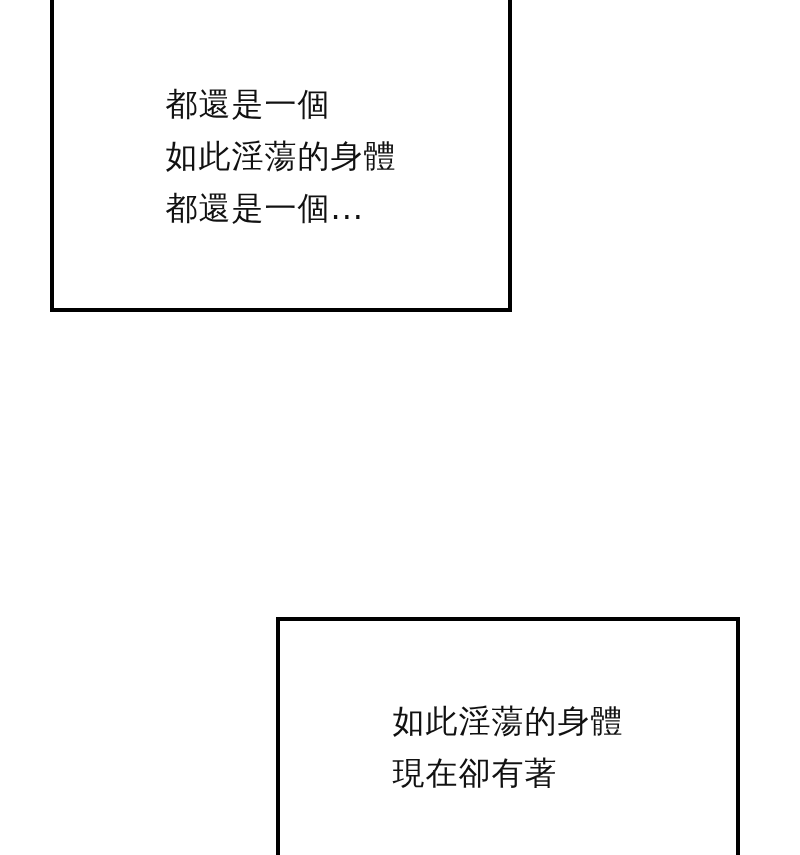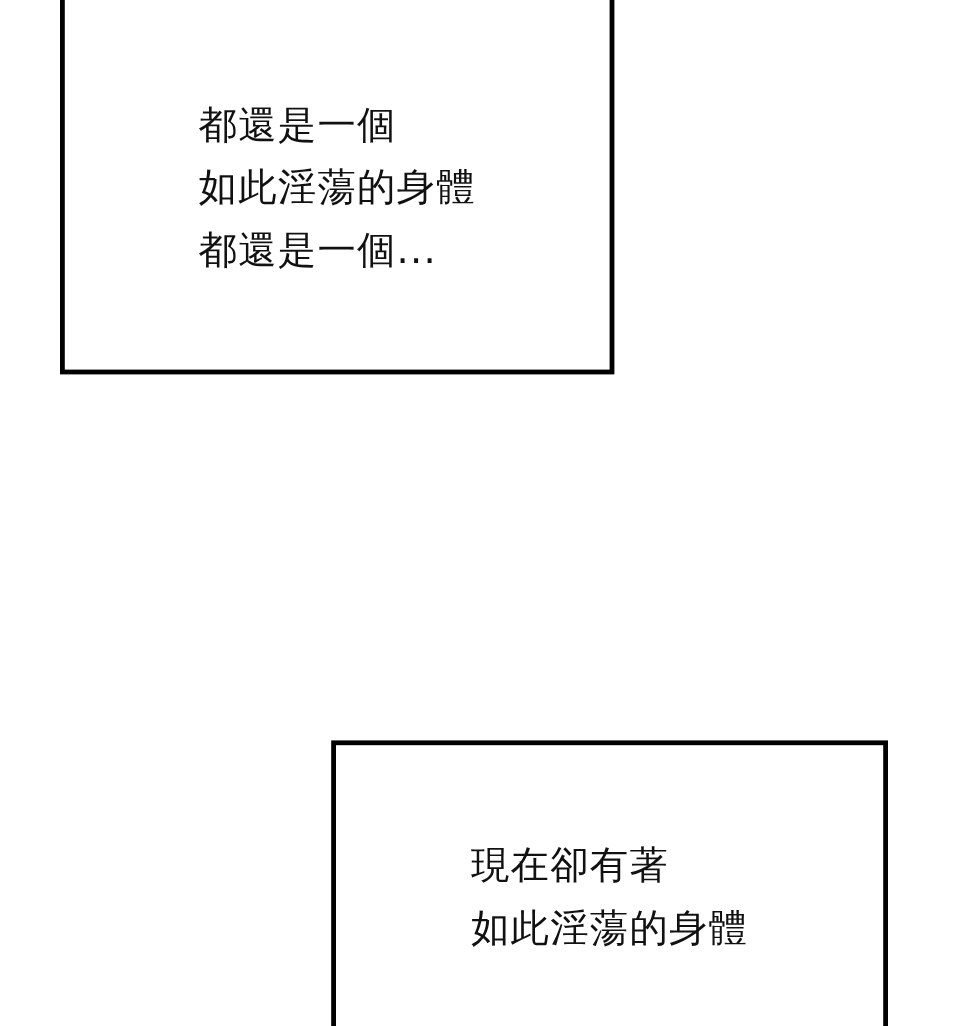--- a/index.html
+++ b/index.html
@@ -43,16 +43,16 @@
 <div class="caption-box" id="box1">
   <div class="caption-text">
     <span class="line">都還是一個</span>
     <span class="line">如此淫蕩的身體</span>
     <span class="line">都還是一個...</span>
   </div>
 </div>
 
 <div class="caption-box" id="box2">
   <div class="caption-text">
+    <span class="line">如此淫蕩的身體</span>
     <span class="line">現在卻有著</span>
-    <span class="line">如此淫蕩的身體</span>
   </div>
 </div>
 
 </body></html>

